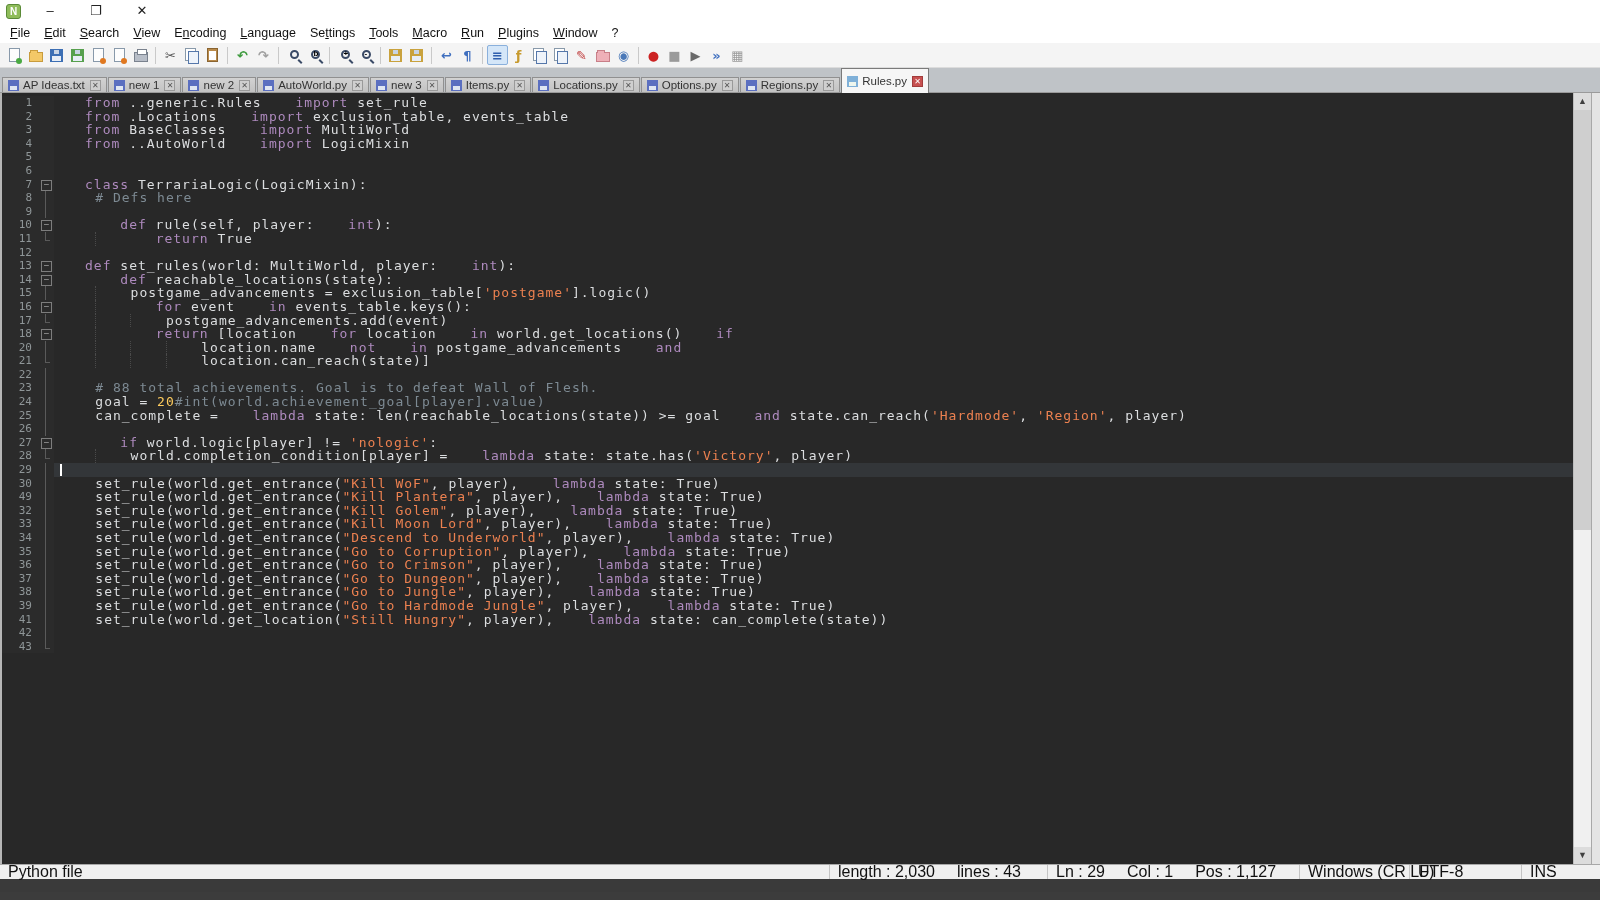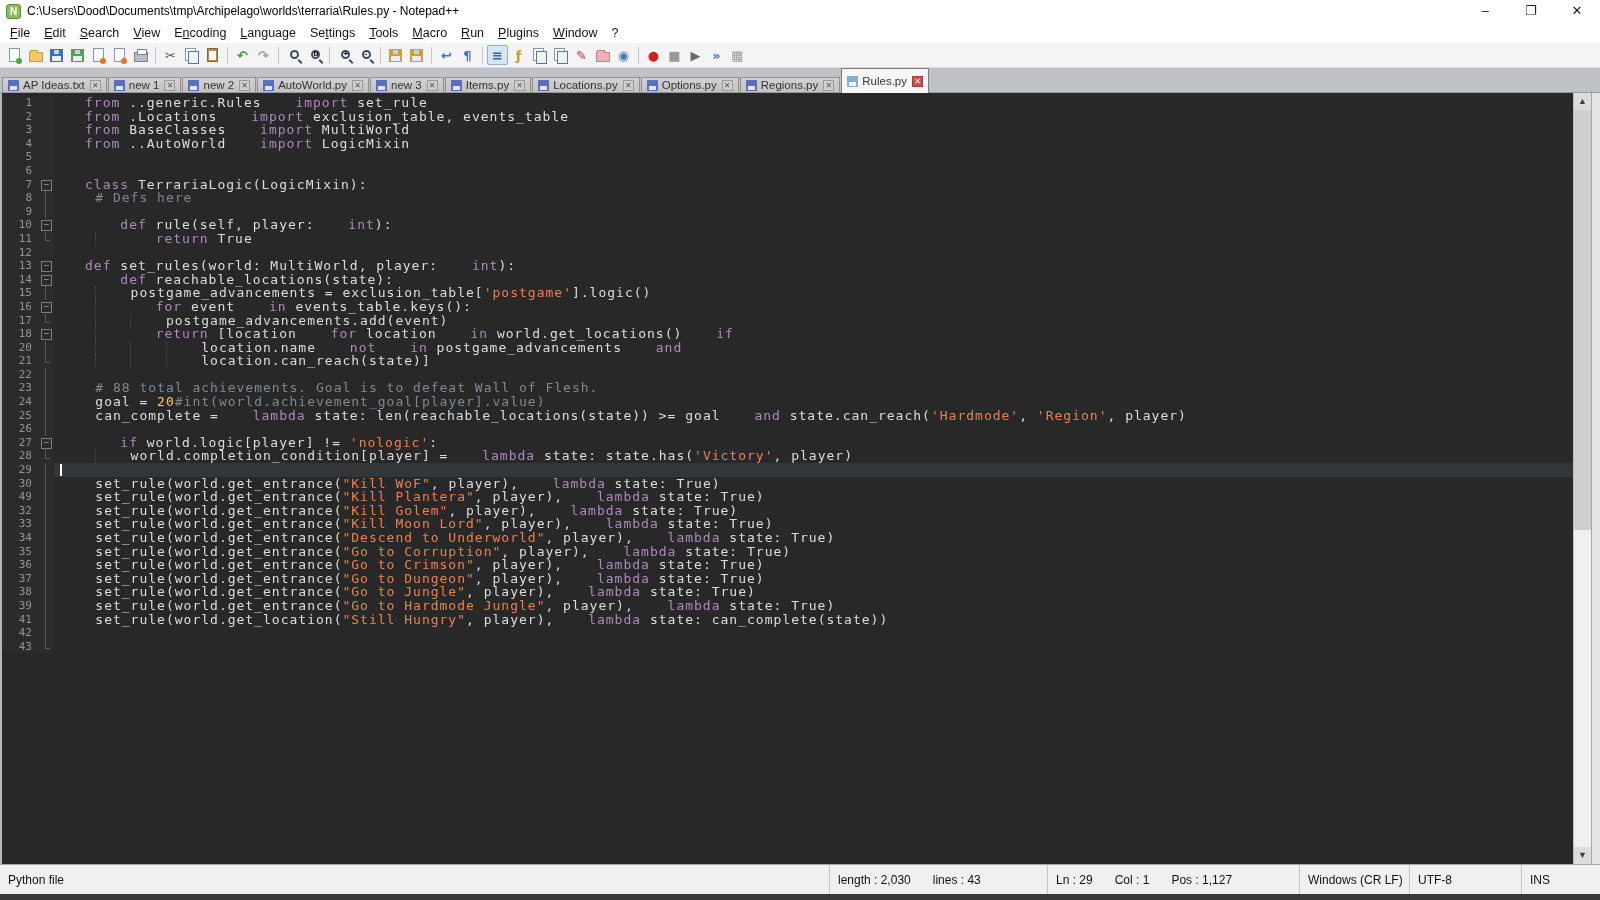--- a/index.html
+++ b/index.html
@@ -73,32 +73,31 @@
   .code .c{ color:var(--com);margin-top:32px; } .code .d{ color:var(--def); }
   .guide{ position:absolute; top:0; height:100%; width:0; border-left:1px dotted #4a4a4a; }
   .caret{ position:absolute; left:6px; top:1px; width:1.5px; height:12px; background:#ffffff; }
   
   .vscroll{ width:18px; flex:none; background:#f0f0f0; display:flex; flex-direction:column; border-left:1px solid #bdbdbd; }
   .varrow{ height:17px; background:#dcdcdc; color:#404040; font-size:9px; text-align:center; line-height:17px; flex:none; }
   .vthumb{ height:420px; background:#cfcfcf; flex:none; }
   .vfill{ flex:1; }
   .rstrip{ width:9px; flex:none; background:#e4e4e4; border-left:1px solid #a8a8a8; }
   
-  .statusbar{ height:30px; background:#f0f0f0; border-top:1px solid #a8a8a8; display:flex; align-items:center; font-size:12px; color:#111; }
+  .statusbar{ height:15px; background:#f0f0f0; border-top:1px solid #a8a8a8; display:flex; align-items:center; font-size:16px; color:#111; }
   .st{ padding:0 8px; height:100%; display:flex; align-items:center; border-right:1px solid #c4c4c4; white-space:nowrap; }
   .st.grow{ flex:1; border-right:1px solid #c4c4c4; }
   .st .gap{ display:inline-block; width:22px; }
   .bottomstrip{ height:13px; background:#3a3a3a; }
 </style>
 </head>
 <body>
 
 <div class="titlebar">
   <div class="app-icon">N</div>
-  <div class="title-text">C:\Users\Dood\Documents\tmp\Archipelago\worlds\terraria\Rules.py - Notepad++</div>
   <div class="win-btns">
     <div class="win-btn">–</div>
     <div class="win-btn">❐</div>
     <div class="win-btn">✕</div>
   </div>
 </div>
 
 <div class="menubar" id="menubar">
     <div class="menu-item"><u>F</u>ile</div>
     <div class="menu-item"><u>E</u>dit</div>

